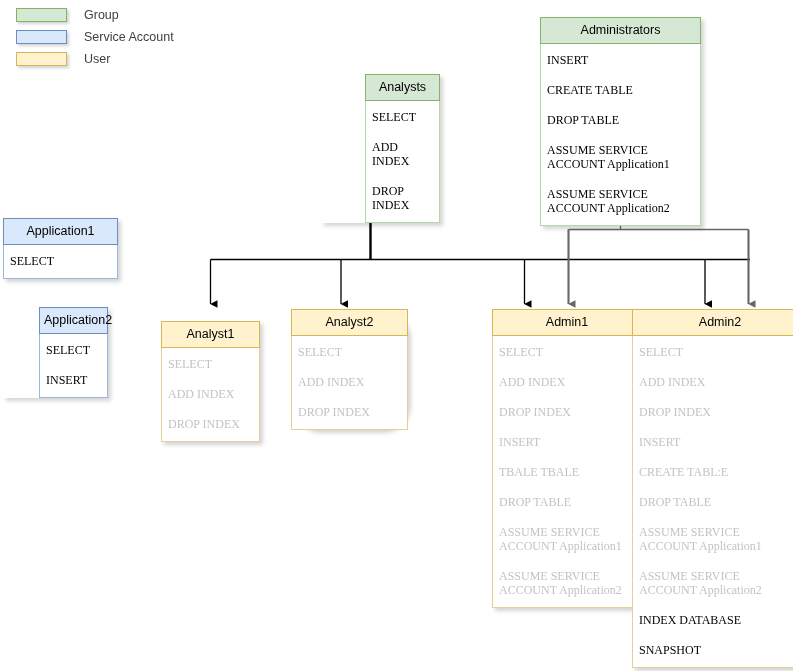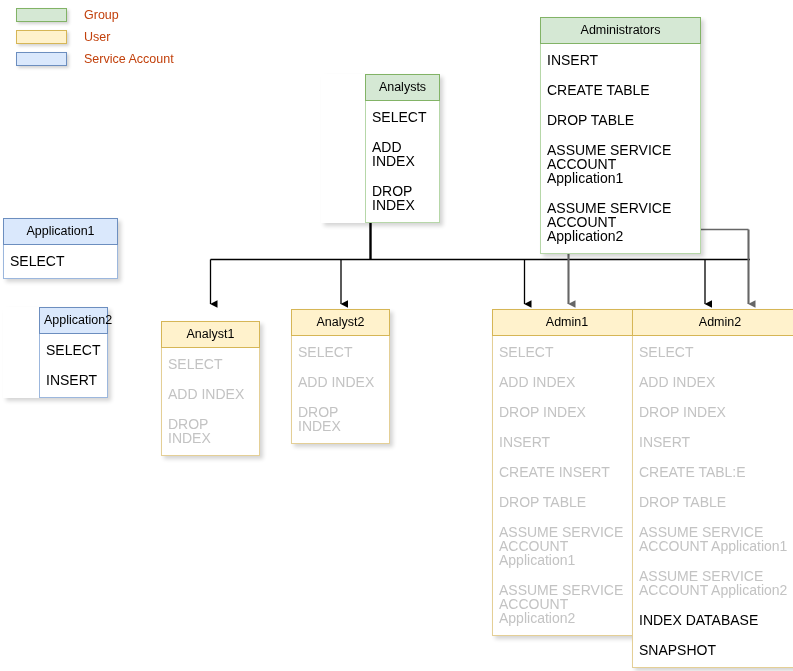--- a/index.html
+++ b/index.html
@@ -37,21 +37,21 @@
     width: 51px;
     height: 14px;
     box-sizing: border-box;
     border-style: solid;
     border-width: 1px;
     box-shadow: 2px 2px 3px rgba(0,0,0,0.18);
   }
   .legend-label {
     margin-left: 17px;
     font-size: 12.5px;
-    color: #c2410c;
+    color: #404040;
     white-space: nowrap;
     text-align: right;
   }
 
   
   .node {
     position: absolute;
     box-sizing: border-box;
     box-shadow: 3px 3px 4px rgba(0,0,0,0.17);
     background: #ffffff;
@@ -67,25 +67,26 @@
     line-height: 14px;
   }
   .node-body {
     box-sizing: border-box;
     border-style: solid;
     border-width: 0 1px 1px 1px;
     background: #ffffff;
     padding: 9px 6px 10px 6px;
   }
   .perm {
-    font-size: 14px;
+    font-size: 12px;
     line-height: 14px;
     color: #000000;
     margin-bottom: 16px;
     white-space: pre-line;
+    font-family: Liberation Serif, serif;
   }
   .perm:last-child { margin-bottom: 0; }
   .perm.inherited { color: #c3c3c3; }
 
   
   .t-group  .node-header { background: #d5e8d4; border-color: #82b366; }
   .t-group  .node-body   { border-color: #b6d7a8; }
   .t-user   .node-header { background: #fff2cc; border-color: #d6b656; }
   .t-user   .node-body   { border-color: #e4cf96; }
   .t-svc    .node-header { background: #dae8fc; border-color: #6c8ebf; }
@@ -134,26 +135,26 @@
     <path d="M568.5,229.5 L568.5,304" stroke="#666666" stroke-width="2.1" fill="none" marker-end="url(#ahGray)"></path>
     <path d="M748.5,229.5 L748.5,304" stroke="#666666" stroke-width="2.1" fill="none" marker-end="url(#ahGray)"></path>
   </svg>
 
   <div id="legend">
     <div class="legend-row">
       <span class="legend-swatch sw-group"></span>
       <span class="legend-label">Group</span>
     </div>
     <div class="legend-row">
+      <span class="legend-swatch sw-svc"></span>
+      <span class="legend-label">Service Account</span>
+    </div>
+    <div class="legend-row">
       <span class="legend-swatch sw-user"></span>
       <span class="legend-label">User</span>
-    </div>
-    <div class="legend-row">
-      <span class="legend-swatch sw-svc"></span>
-      <span class="legend-label">Service Account</span>
     </div>
   </div>
 
   <div class="node t-group" style="left:540px; top:17px; width:161px;">
     <div class="node-header">Administrators</div>
     <div class="node-body">
         <div class="perm">INSERT</div>
         <div class="perm">CREATE TABLE</div>
         <div class="perm">DROP TABLE</div>
         <div class="perm">ASSUME SERVICE
@@ -189,37 +190,37 @@
 
   <div class="node t-user" style="left:161px; top:309px; width:99px;margin-top:12px;">
     <div class="node-header">Analyst1</div>
     <div class="node-body">
         <div class="perm inherited">SELECT</div>
         <div class="perm inherited">ADD INDEX</div>
         <div class="perm inherited">DROP INDEX</div>
       </div>
   </div>
 
-  <div class="node t-user" style="left:291px; top:309px; width:99px;">
+  <div class="node t-user" style="left:291px; top:309px; width:117px;border-radius:27px;">
     <div class="node-header">Analyst2</div>
     <div class="node-body">
         <div class="perm inherited">SELECT</div>
         <div class="perm inherited">ADD INDEX</div>
         <div class="perm inherited">DROP INDEX</div>
       </div>
   </div>
 
   <div class="node t-user" style="left:452px; top:309px; width:150px;margin-left:40px;">
     <div class="node-header">Admin1</div>
     <div class="node-body">
         <div class="perm inherited">SELECT</div>
         <div class="perm inherited">ADD INDEX</div>
         <div class="perm inherited">DROP INDEX</div>
         <div class="perm inherited">INSERT</div>
-        <div class="perm inherited">CREATE INSERT</div>
+        <div class="perm inherited">TBALE TBALE</div>
         <div class="perm inherited">DROP TABLE</div>
         <div class="perm inherited">ASSUME SERVICE
 ACCOUNT Application1</div>
         <div class="perm inherited">ASSUME SERVICE
 ACCOUNT Application2</div>
       </div>
   </div>
 
   <div class="node t-user" style="left:632px; top:309px; width:176px;">
     <div class="node-header">Admin2</div>

